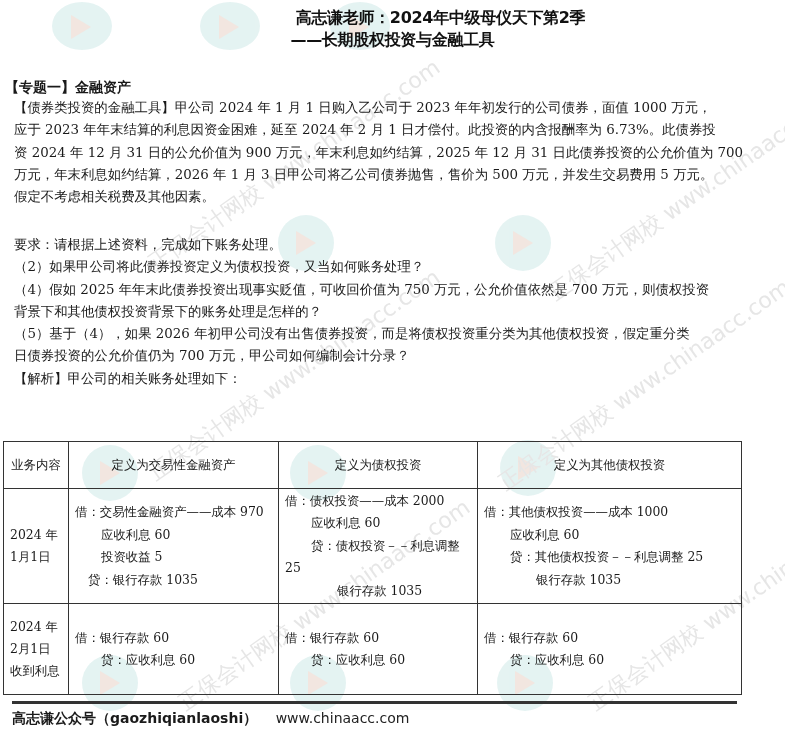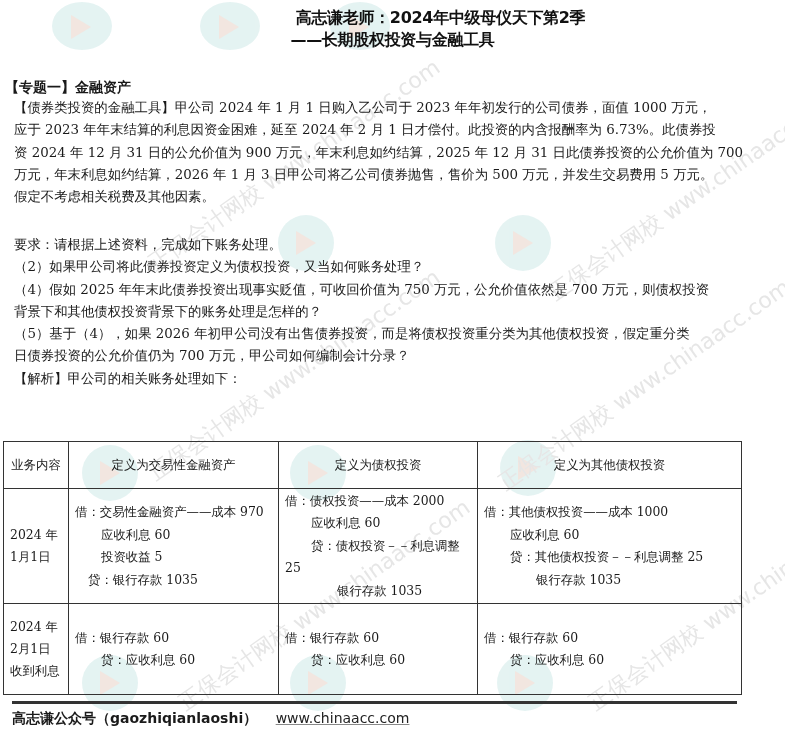--- a/index.html
+++ b/index.html
@@ -24,21 +24,21 @@
   table.ledger td { border:1.5px solid #333; vertical-align:middle; padding:0 6px; }
   .hdr td { height:46px; text-align:center; }
   .c0 { width:52px; text-align:left; line-height:22px; }
   .entry { line-height:22.5px; white-space:nowrap; }
   .i1 { padding-left:26px; }
   .i3 { padding-left:52px; }
   .footline { position:absolute; left:12px; top:701px; width:725px; height:3px; background:#333; }
   .footer { position:absolute; left:12px; top:710px; font-family:"DejaVu Sans",sans-serif;
             font-size:14px; }
   .footer .brand { font-weight:bold; }
-  .footer .link { margin-left:14px; text-decoration:underline; color:#222; text-decoration-color:#888; }
+  .footer .link { margin-left:14px; color:#222; text-decoration-color:#888; }
 </style>
 </head>
 <body>
 
 <div class="wm" style="left:52px;top:2px;width:60px;height:48px;"></div>
 <div class="wm" style="left:200px;top:2px;width:60px;height:48px;"></div>
 <div class="wm" style="left:330px;top:2px;width:60px;height:48px;"></div>
 <div class="wm" style="left:278px;top:215px;width:56px;height:56px;"></div>
 <div class="wm" style="left:495px;top:215px;width:56px;height:56px;"></div>
 <div class="wm" style="left:82px;top:445px;width:56px;height:56px;"></div>

